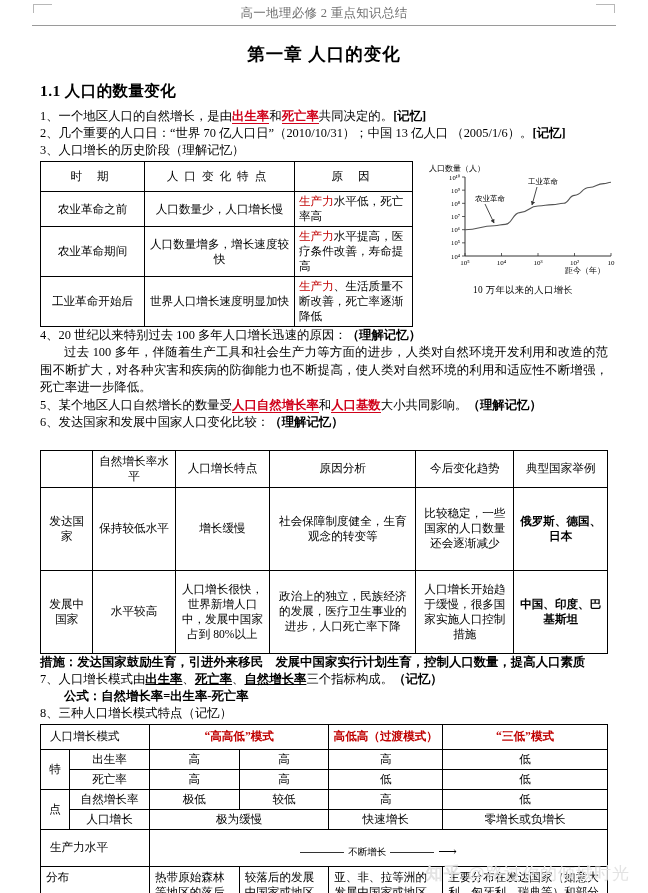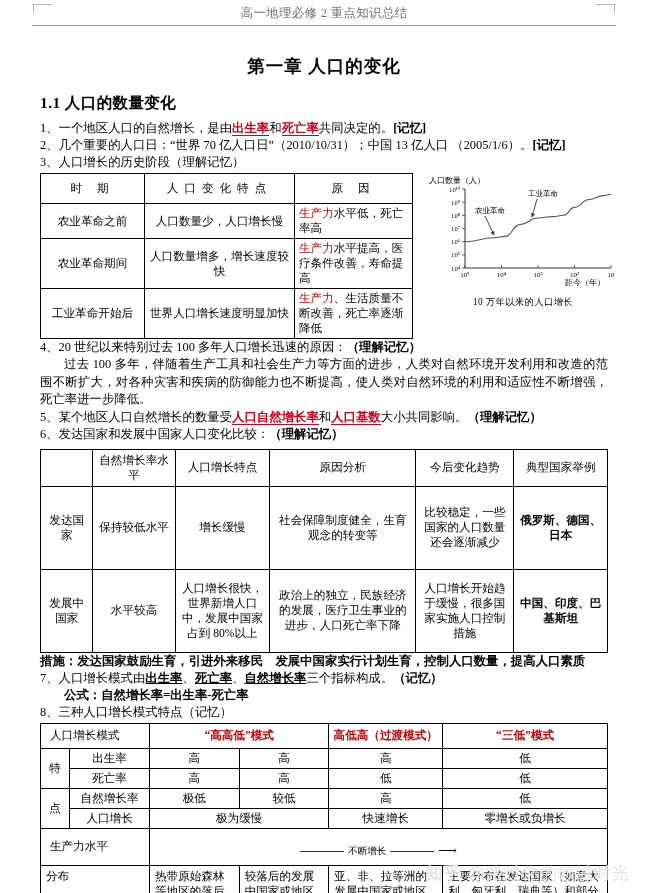--- a/index.html
+++ b/index.html
@@ -51,21 +51,21 @@
   .hdr-rule {
     border-bottom: 1px solid #9a9a9a;
     margin: 0 -8px 0 -8px;
   }
 
   
   .chapter-title {
     text-align: center;
     font-size: 17.5px;
     font-weight: bold;
-    margin: 28px 0 4px 0;
+    margin: 16px 0 4px 0;
     letter-spacing: 1px;
   }
   .section-title {
     font-size: 15.5px;
     font-weight: bold;
     margin: 15px 0 6px 0;
     letter-spacing: .4px;
   }
 
   
@@ -137,21 +137,21 @@
     text-align: center;
     font-size: 9.3px;
     margin-top: 1px;
     letter-spacing: .4px;
   }
 
   
   .t2 {
     width: 100%;
     table-layout: fixed;
-    margin-top: 6px;
+    margin-top: 19px;
   }
   .t2 .k0 { width: 46px; }
   .t2 .k1 { width: 72px; }
   .t2 .k2 { width: 83px; }
   .t2 .k3 { width: 128px; }
   .t2 .k4 { width: 86px; }
   .t2 .k5 { width: 82px; }
   .t2 td { padding: 3px 4px; }
   .t2 .hdr td { height: 30px; }
   .t2 .body-row td { height: 76px; }

